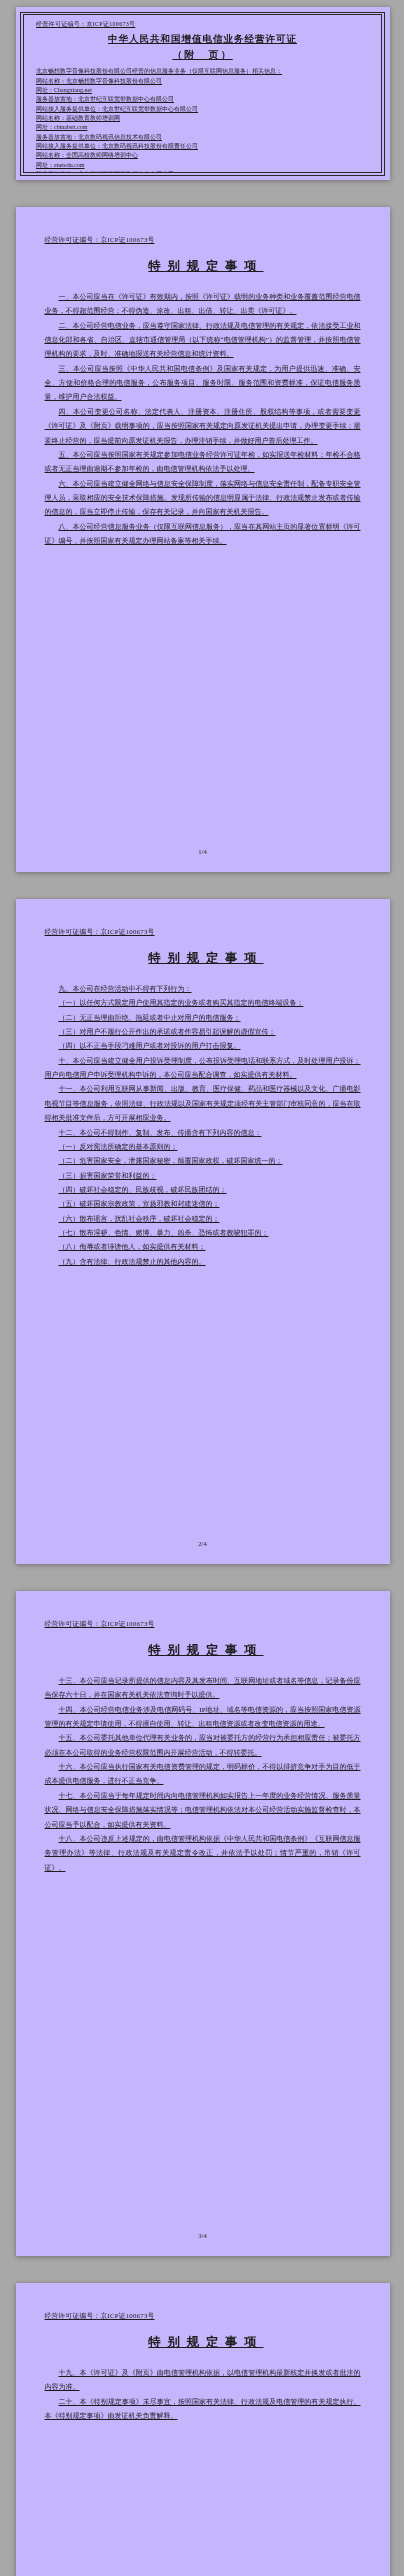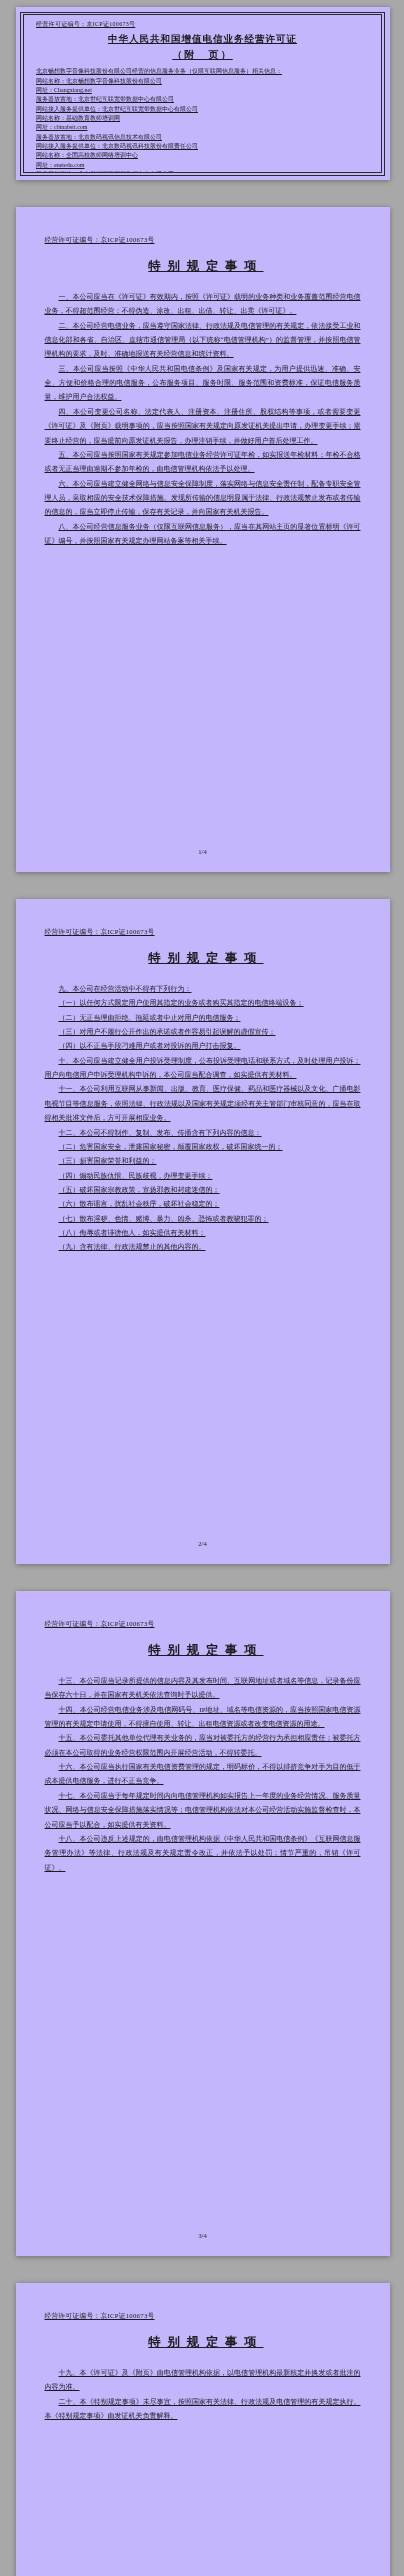--- a/index.html
+++ b/index.html
@@ -143,26 +143,27 @@
         <p class="prov-para">（三）对用户不履行公开作出的承诺或者作容易引起误解的虚假宣传；</p>
 
         <p class="prov-para">（四）以不正当手段刁难用户或者对投诉的用户打击报复。</p>
 
         <p class="prov-para">十、本公司应当建立健全用户投诉受理制度，公布投诉受理电话和联系方式，及时处理用户投诉；用户向电信用户申诉受理机构申诉的，本公司应当配合调查，如实提供有关材料。</p>
 
         <p class="prov-para">十一、本公司利用互联网从事新闻、出版、教育、医疗保健、药品和医疗器械以及文化、广播电影电视节目等信息服务，依照法律、行政法规以及国家有关规定须经有关主管部门审核同意的，应当在取得相关批准文件后，方可开展相应业务。</p>
 
         <p class="prov-para">十二、本公司不得制作、复制、发布、传播含有下列内容的信息：</p>
 
+        <p class="prov-para">（一）反对宪法所确定的基本原则的；</p>
 
         <p class="prov-para">（二）危害国家安全，泄露国家秘密，颠覆国家政权，破坏国家统一的；</p>
 
         <p class="prov-para">（三）损害国家荣誉和利益的；</p>
 
-        <p class="prov-para">（四）煽动民族仇恨、民族歧视，办理变更手续；</p>
+        <p class="prov-para">（四）破坏社会稳定的、民族歧视，破坏民族团结的；</p>
 
         <p class="prov-para">（五）破坏国家宗教政策，宣扬邪教和封建迷信的；</p>
 
         <p class="prov-para">（六）散布谣言，扰乱社会秩序，破坏社会稳定的；</p>
 
         <p class="prov-para">（七）散布淫秽、色情、赌博、暴力、凶杀、恐怖或者教唆犯罪的；</p>
 
         <p class="prov-para">（八）侮辱或者诽谤他人，如实提供有关材料；</p>
 
         <p class="prov-para">（九）含有法律、行政法规禁止的其他内容的。</p>

